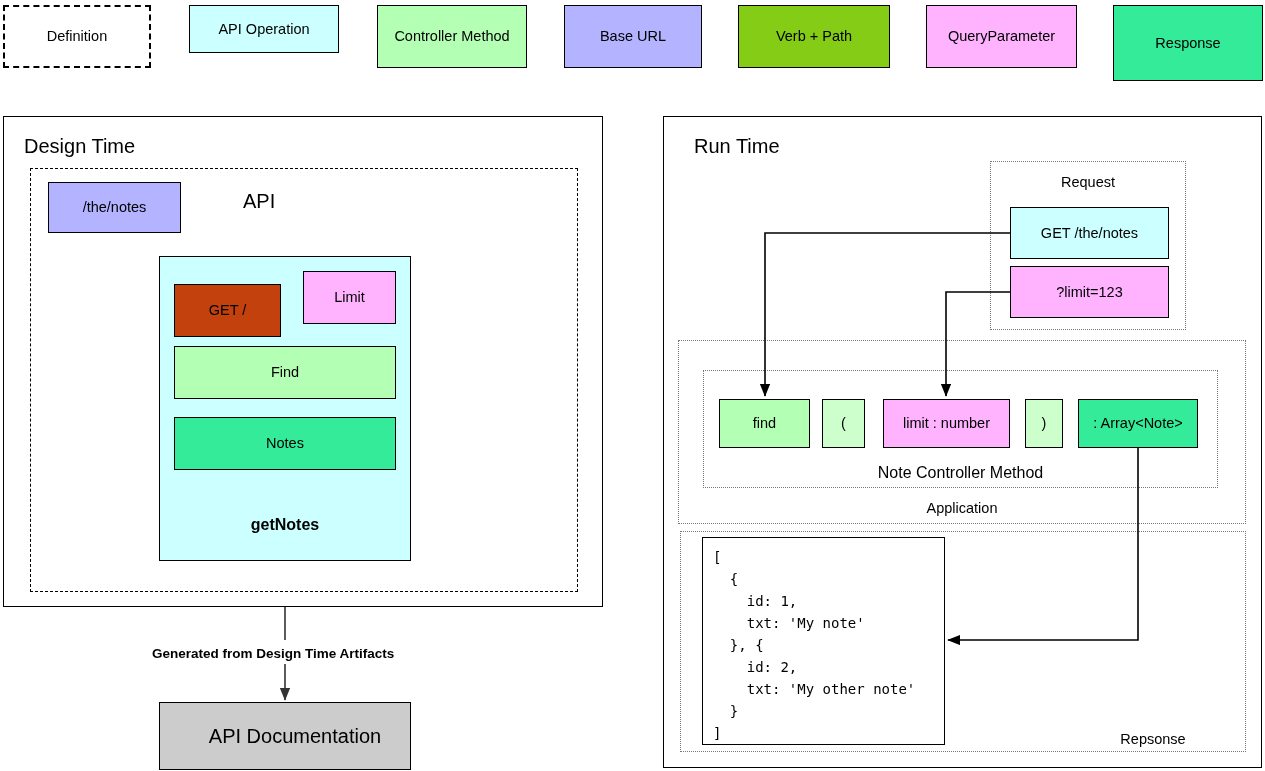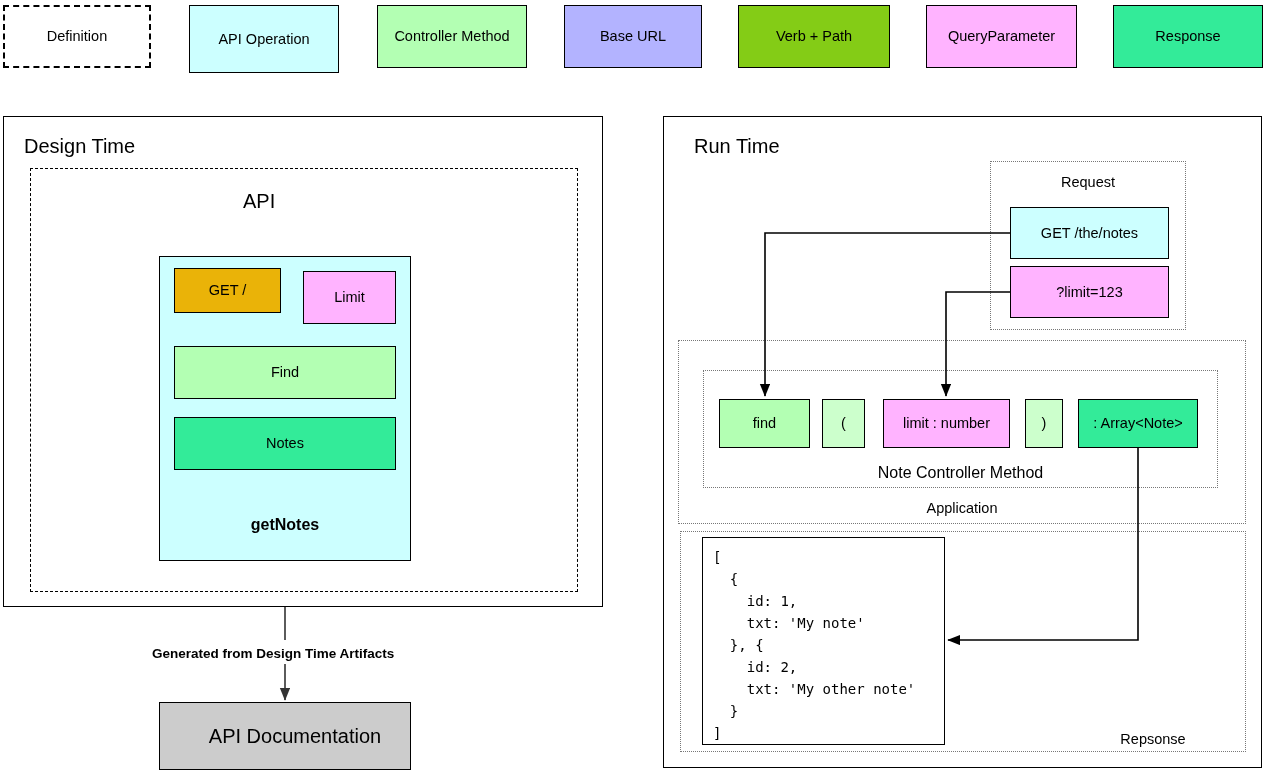--- a/index.html
+++ b/index.html
@@ -103,56 +103,59 @@
 </style>
 </head>
 <body>
 
 <div id="canvas">
 
   <div class="box legend-chip dashed" style="left:3px; top:5px; width:148px; height:63px;">
     <span>Definition</span>
   </div>
 
-  <div class="box legend-chip" style="left:189px; top:5px; width:150px; height:68px; background:#ccffff;">
+  <div class="box legend-chip" style="left:189px; top:5px; width:150px; height:48px; background:#ccffff;">
     <span>API Operation</span>
   </div>
 
   <div class="box legend-chip" style="left:377px; top:5px; width:150px; height:63px; background:#b3ffb3;">
     <span>Controller Method</span>
   </div>
 
   <div class="box legend-chip" style="left:564px; top:5px; width:138px; height:63px; background:#b3b3ff;justify-content:center;">
     <span>Base URL</span>
   </div>
 
   <div class="box legend-chip" style="left:738px; top:5px; width:152px; height:63px; background:#84cc16;">
     <span>Verb + Path</span>
   </div>
 
   <div class="box legend-chip" style="left:926px; top:5px; width:151px; height:63px; background:#ffb3ff; flex-direction:row;">
     <span>Query</span>
     <span>Parameter</span>
   </div>
 
-  <div class="box legend-chip" style="left:1113px; top:5px; width:150px; height:63px; background:#33eb99;">
+  <div class="box legend-chip" style="left:1113px; top:5px; width:150px; height:76px; background:#33eb99;">
     <span>Response</span>
   </div>
 
   <div class="frame-solid" style="left:3px; top:116px; width:600px; height:491px;"></div>
   <div class="frame-title" style="left:24px; top:135px;">Design Time</div>
 
   <div class="frame-dashed" style="left:30px; top:168px; width:548px; height:424px;"></div>
   <div class="api-title" style="left:243px; top:190px;">API</div>
 
+  <div class="box node" style="left:48px; top:182px; width:133px; height:51px; background:#b3b3ff;">
+    <span>/the/notes</span>
+  </div>
 
   <div class="box node" style="left:159px; top:256px; width:252px; height:305px; background:#ccffff; display:block;"></div>
   <div class="frame-label" style="left:159px; top:516px; width:252px; font-size:16px;font-weight:bold;">getNotes</div>
 
-  <div class="box node" style="left:174px; top:268px; width:107px; height:45px; background:#eab308;">
+  <div class="box node" style="left:174px; top:284px; width:107px; height:53px; background:#c2410c;">
     <span>GET /</span>
   </div>
 
   <div class="box node" style="left:303px; top:271px; width:93px; height:53px; background:#ffb3ff;">
     <span>Limit</span>
   </div>
 
   <div class="box node" style="left:174px; top:346px; width:222px; height:53px; background:#b3ffb3;">
     <span>Find</span>
   </div>

